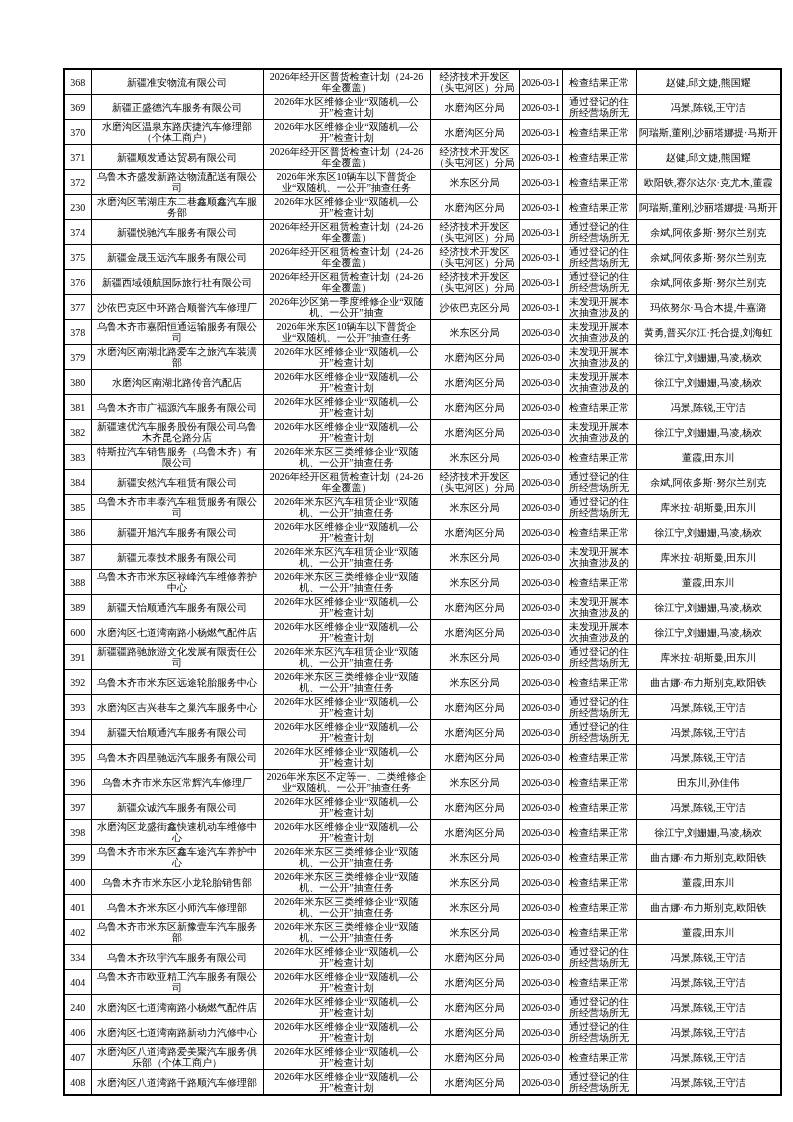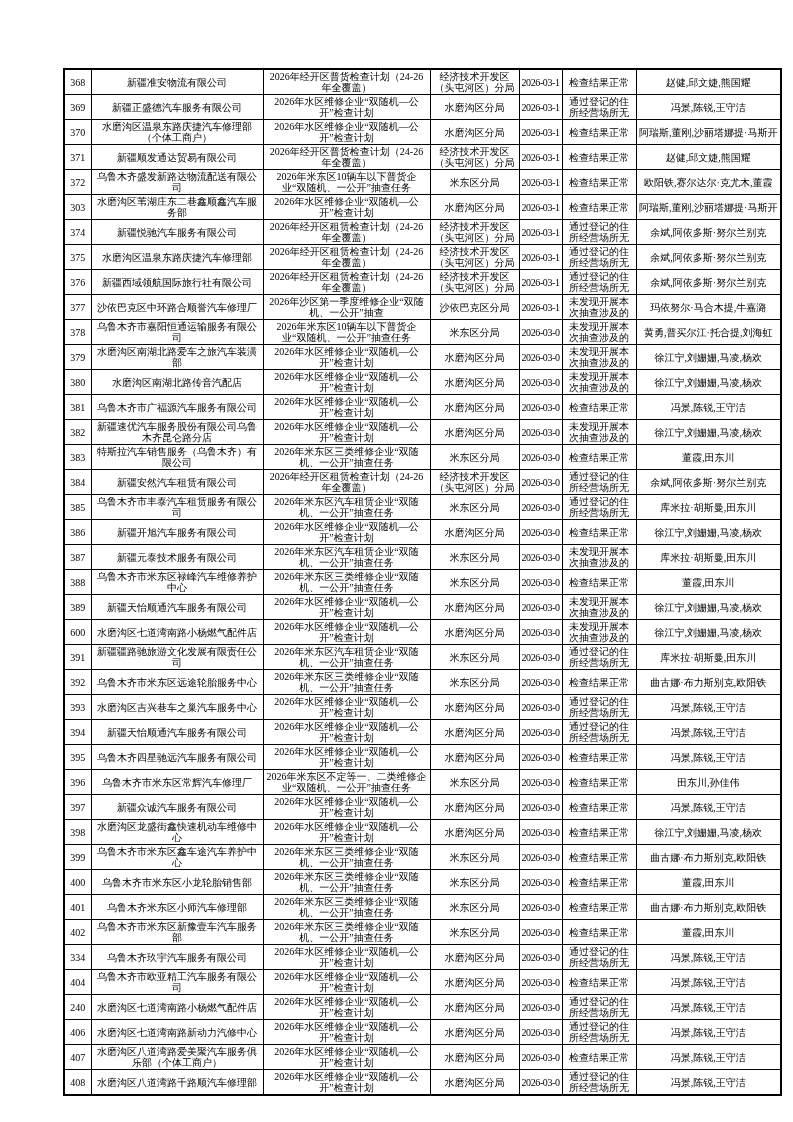--- a/index.html
+++ b/index.html
@@ -167,21 +167,21 @@
           </td>
           <td class="c-result">
             <div class="clip">检查结果正常</div>
           </td>
           <td class="c-inspectors">
             <div class="clip">欧阳铁,赛尔达尔·克尤木,董霞</div>
           </td>
         </tr>
         <tr>
           <td class="c-no">
-            <div class="clip">303</div>
+            <div class="clip">230</div>
           </td>
           <td class="c-company">
             <div class="clip">水磨沟区苇湖庄东二巷鑫顺鑫汽车服务部</div>
           </td>
           <td class="c-plan">
             <div class="clip">2026年水区维修企业“双随机—公开”检查计划</div>
           </td>
           <td class="c-district">
             <div class="clip">水磨沟区分局</div>
           </td>
@@ -216,21 +216,21 @@
           </td>
           <td class="c-inspectors">
             <div class="clip">余斌,阿依多斯·努尔兰别克</div>
           </td>
         </tr>
         <tr>
           <td class="c-no">
             <div class="clip">375</div>
           </td>
           <td class="c-company">
-            <div class="clip">水磨沟区温泉东路庆捷汽车修理部</div>
+            <div class="clip">新疆金晟玉远汽车服务有限公司</div>
           </td>
           <td class="c-plan">
             <div class="clip">2026年经开区租赁检查计划（24-26年全覆盖）</div>
           </td>
           <td class="c-district">
             <div class="clip">经济技术开发区（头屯河区）分局</div>
           </td>
           <td class="c-date">
             <div class="clip">2026-03-10</div>
           </td>

